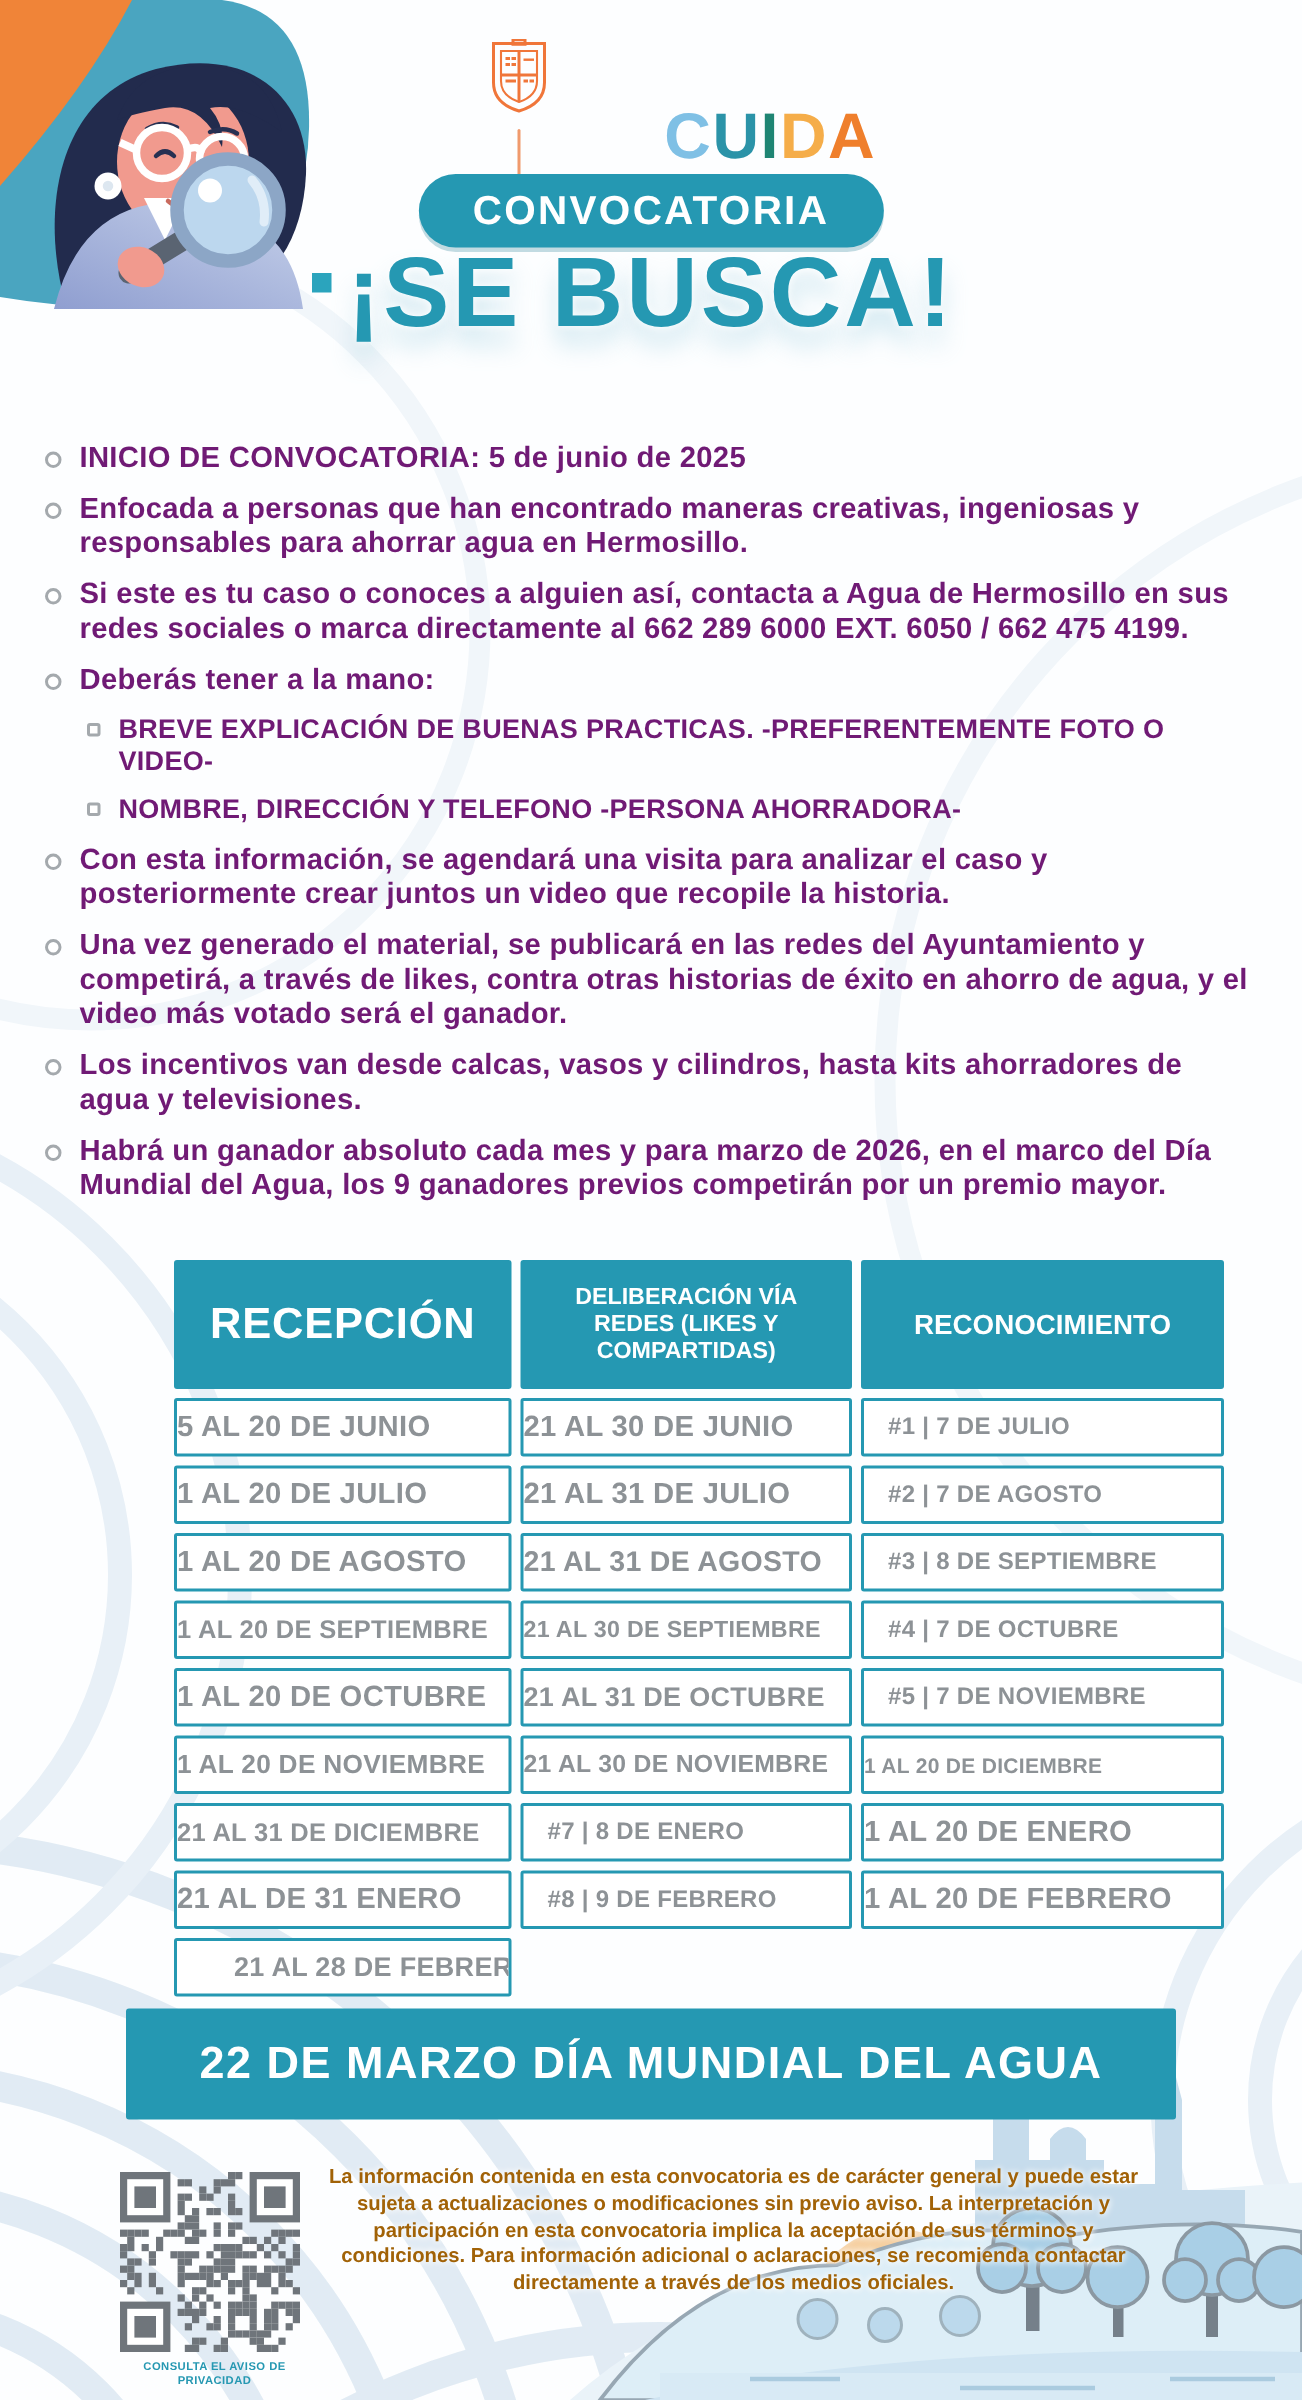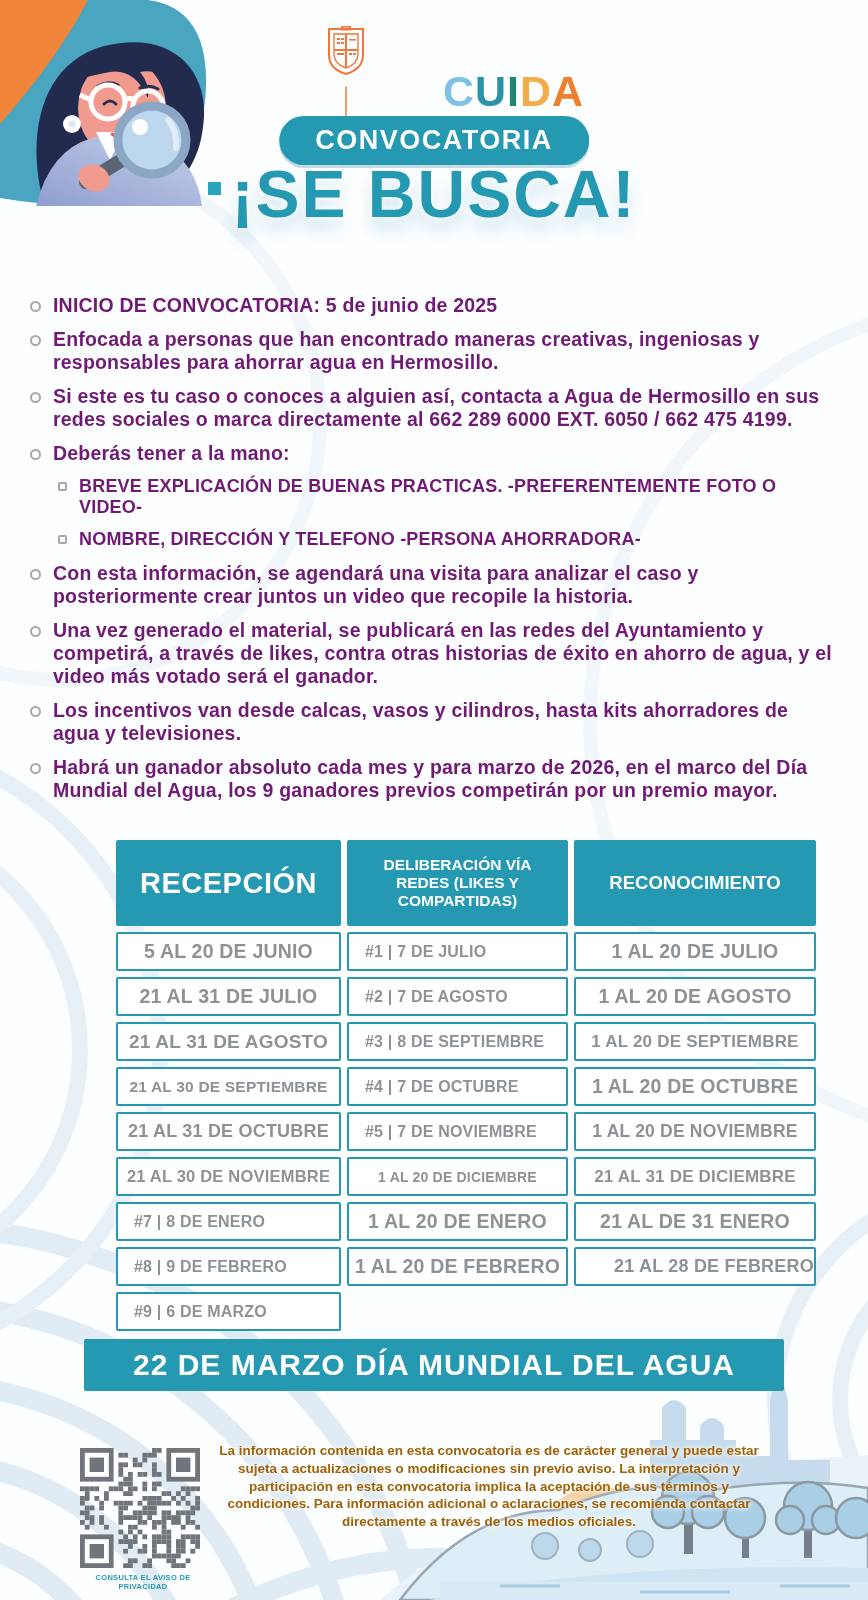--- a/index.html
+++ b/index.html
@@ -44,25 +44,25 @@
 
   
   .sched{position:absolute;top:840px;left:84px;width:700px;z-index:4;}
   .t-grid{display:grid;grid-template-columns:225px 221px 242px;gap:6px;padding-left:32px;}
   .hcell{background:#2598b2;color:#fff;display:flex;align-items:center;justify-content:center;
          text-align:center;height:86px;font-weight:800;border-radius:2px;}
   .hcell.h1 span{font-size:29px;letter-spacing:.5px;}
   .hcell.h2 span{font-size:15.5px;line-height:1.18;max-width:190px;}
   .hcell.h3 span{font-size:18.5px;}
   .cell{background:#fff;border:2.5px solid #2598b2;border-radius:2px;height:35px;
-        display:flex;align-items:center;justify-content:center;color:#8d9296;overflow:hidden;}
+        display:flex;align-items:center;justify-content:flex-start;color:#8d9296;overflow:hidden;}
   .cell span{font-size:19.5px;font-weight:bold;white-space:nowrap;letter-spacing:.2px;}
   .cell.left{justify-content:flex-start;padding-left:16px;}
   .cell.left span{font-size:16px;}
-  .t-footer{margin-top:8px;background:#2598b2;border-radius:2px;height:52px;display:flex;
+  .t-footer{margin-top:8px;background:#2598b2;border-radius:2px;height:74px;display:flex;
             align-items:center;justify-content:center;color:#fff;font-size:30px;font-weight:800;
             letter-spacing:1px;}
 
   
   .qr-wrap{position:absolute;left:80px;top:1448px;z-index:4;width:126px;text-align:center;}
   .qr-caption{margin-top:5px;color:#2598b2;font-size:7.5px;font-weight:800;letter-spacing:.3px;}
   .disclaimer{position:absolute;left:216px;top:1442px;width:546px;z-index:4;margin:0;
               text-align:center;color:#a16207;font-size:13.5px;font-weight:bold;line-height:1.32;
               text-shadow:0 0 4px #fff,0 0 6px #fff;}
 </style>
@@ -261,20 +261,23 @@
       <div class="hcell h2">
           <span>DELIBERACIÓN VÍA REDES (LIKES Y COMPARTIDAS)</span>
         </div>
       <div class="hcell h3">
           <span>RECONOCIMIENTO</span>
         </div>
 
       <div class="cell">
           <span>5 AL 20 DE JUNIO</span>
         </div>
+      <div class="cell">
+          <span>21 AL 30 DE JUNIO</span>
+        </div>
       <div class="cell left">
           <span>#1 | 7 DE JULIO</span>
         </div>
 
       <div class="cell">
           <span>1 AL 20 DE JULIO</span>
         </div>
       <div class="cell">
           <span>21 AL 31 DE JULIO</span>
         </div>
@@ -337,23 +340,20 @@
         </div>
       <div class="cell left">
           <span>#8 | 9 DE FEBRERO</span>
         </div>
 
       <div class="cell">
           <span>1 AL 20 DE FEBRERO</span>
         </div>
       <div class="cell">
           <span style="font-size: 18px; margin-left: 38px;">21 AL 28 DE FEBRERO</span>
-        </div>
-      <div class="cell left">
-          <span>#9 | 6 DE MARZO</span>
         </div>
     </div>
     <div class="t-footer">22 DE MARZO DÍA MUNDIAL DEL AGUA</div>
   </div>
 
   <div class="qr-wrap">
     <svg id="qr" width="120" height="120" viewBox="0 0 125 125">
         <rect x="75" y="0" width="5" height="5" fill="#6f757b"></rect>
         <rect x="80" y="0" width="5" height="5" fill="#6f757b"></rect>
         <rect x="40" y="5" width="5" height="5" fill="#6f757b"></rect>

